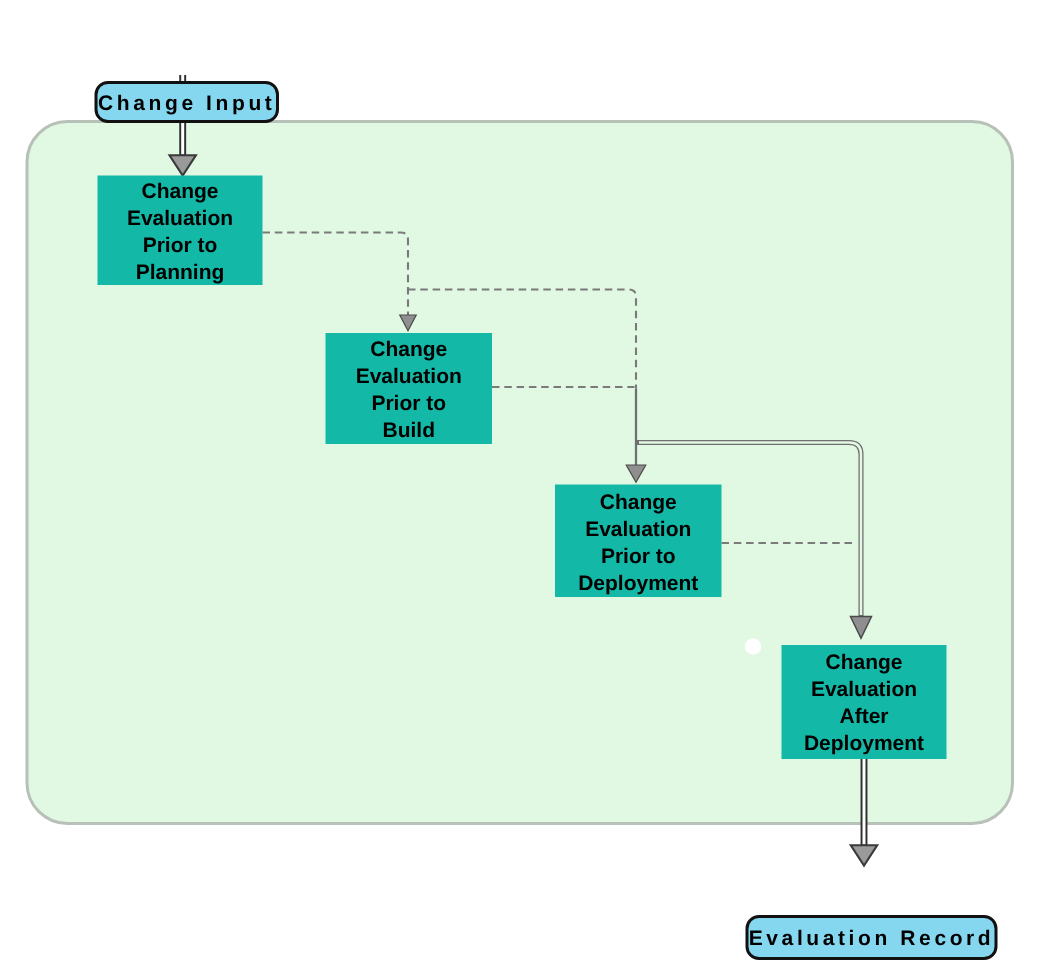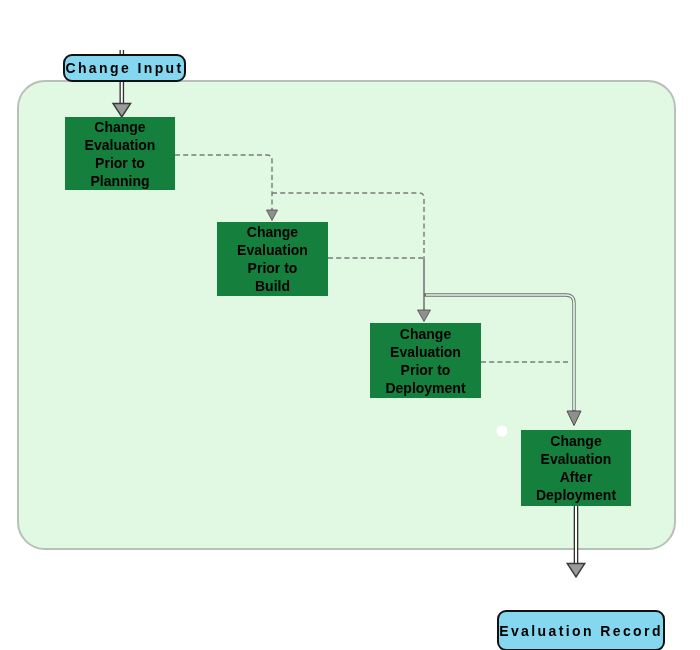--- a/index.html
+++ b/index.html
@@ -18,25 +18,25 @@
   }
   .node{
     position:absolute;display:flex;align-items:center;justify-content:center;
     text-align:center;color:#000;box-sizing:border-box;
   }
   .terminator{
     background:#85d7f0;border:2px solid #111;border-radius:9px;
     font-size:14px;font-weight:bold;letter-spacing:2.4px;white-space:nowrap;margin-top:32px;
   }
   .process{
-    background:#15803d;font-size:14px;font-weight:bold;line-height:18px;
+    background:#14b8a6;font-size:14px;font-weight:bold;line-height:18px;
     white-space:pre-line;
   }
   .t-change-input{left:63px;top:22px;width:123px;height:28px;}
-  .t-eval-record{left:497px;top:578px;width:168px;height:41px;}
+  .t-eval-record{left:497px;top:578px;width:168px;height:30px;}
   .p-planning{left:65px;top:117px;width:110px;height:73px;}
   .p-build{left:217px;top:222px;width:111px;height:74px;}
   .p-deployment{left:370px;top:323px;width:111px;height:75px;}
   .p-after{left:521px;top:430px;width:110px;height:76px;}
 </style>
 </head>
 <body>
 
 <div class="stage">
 

